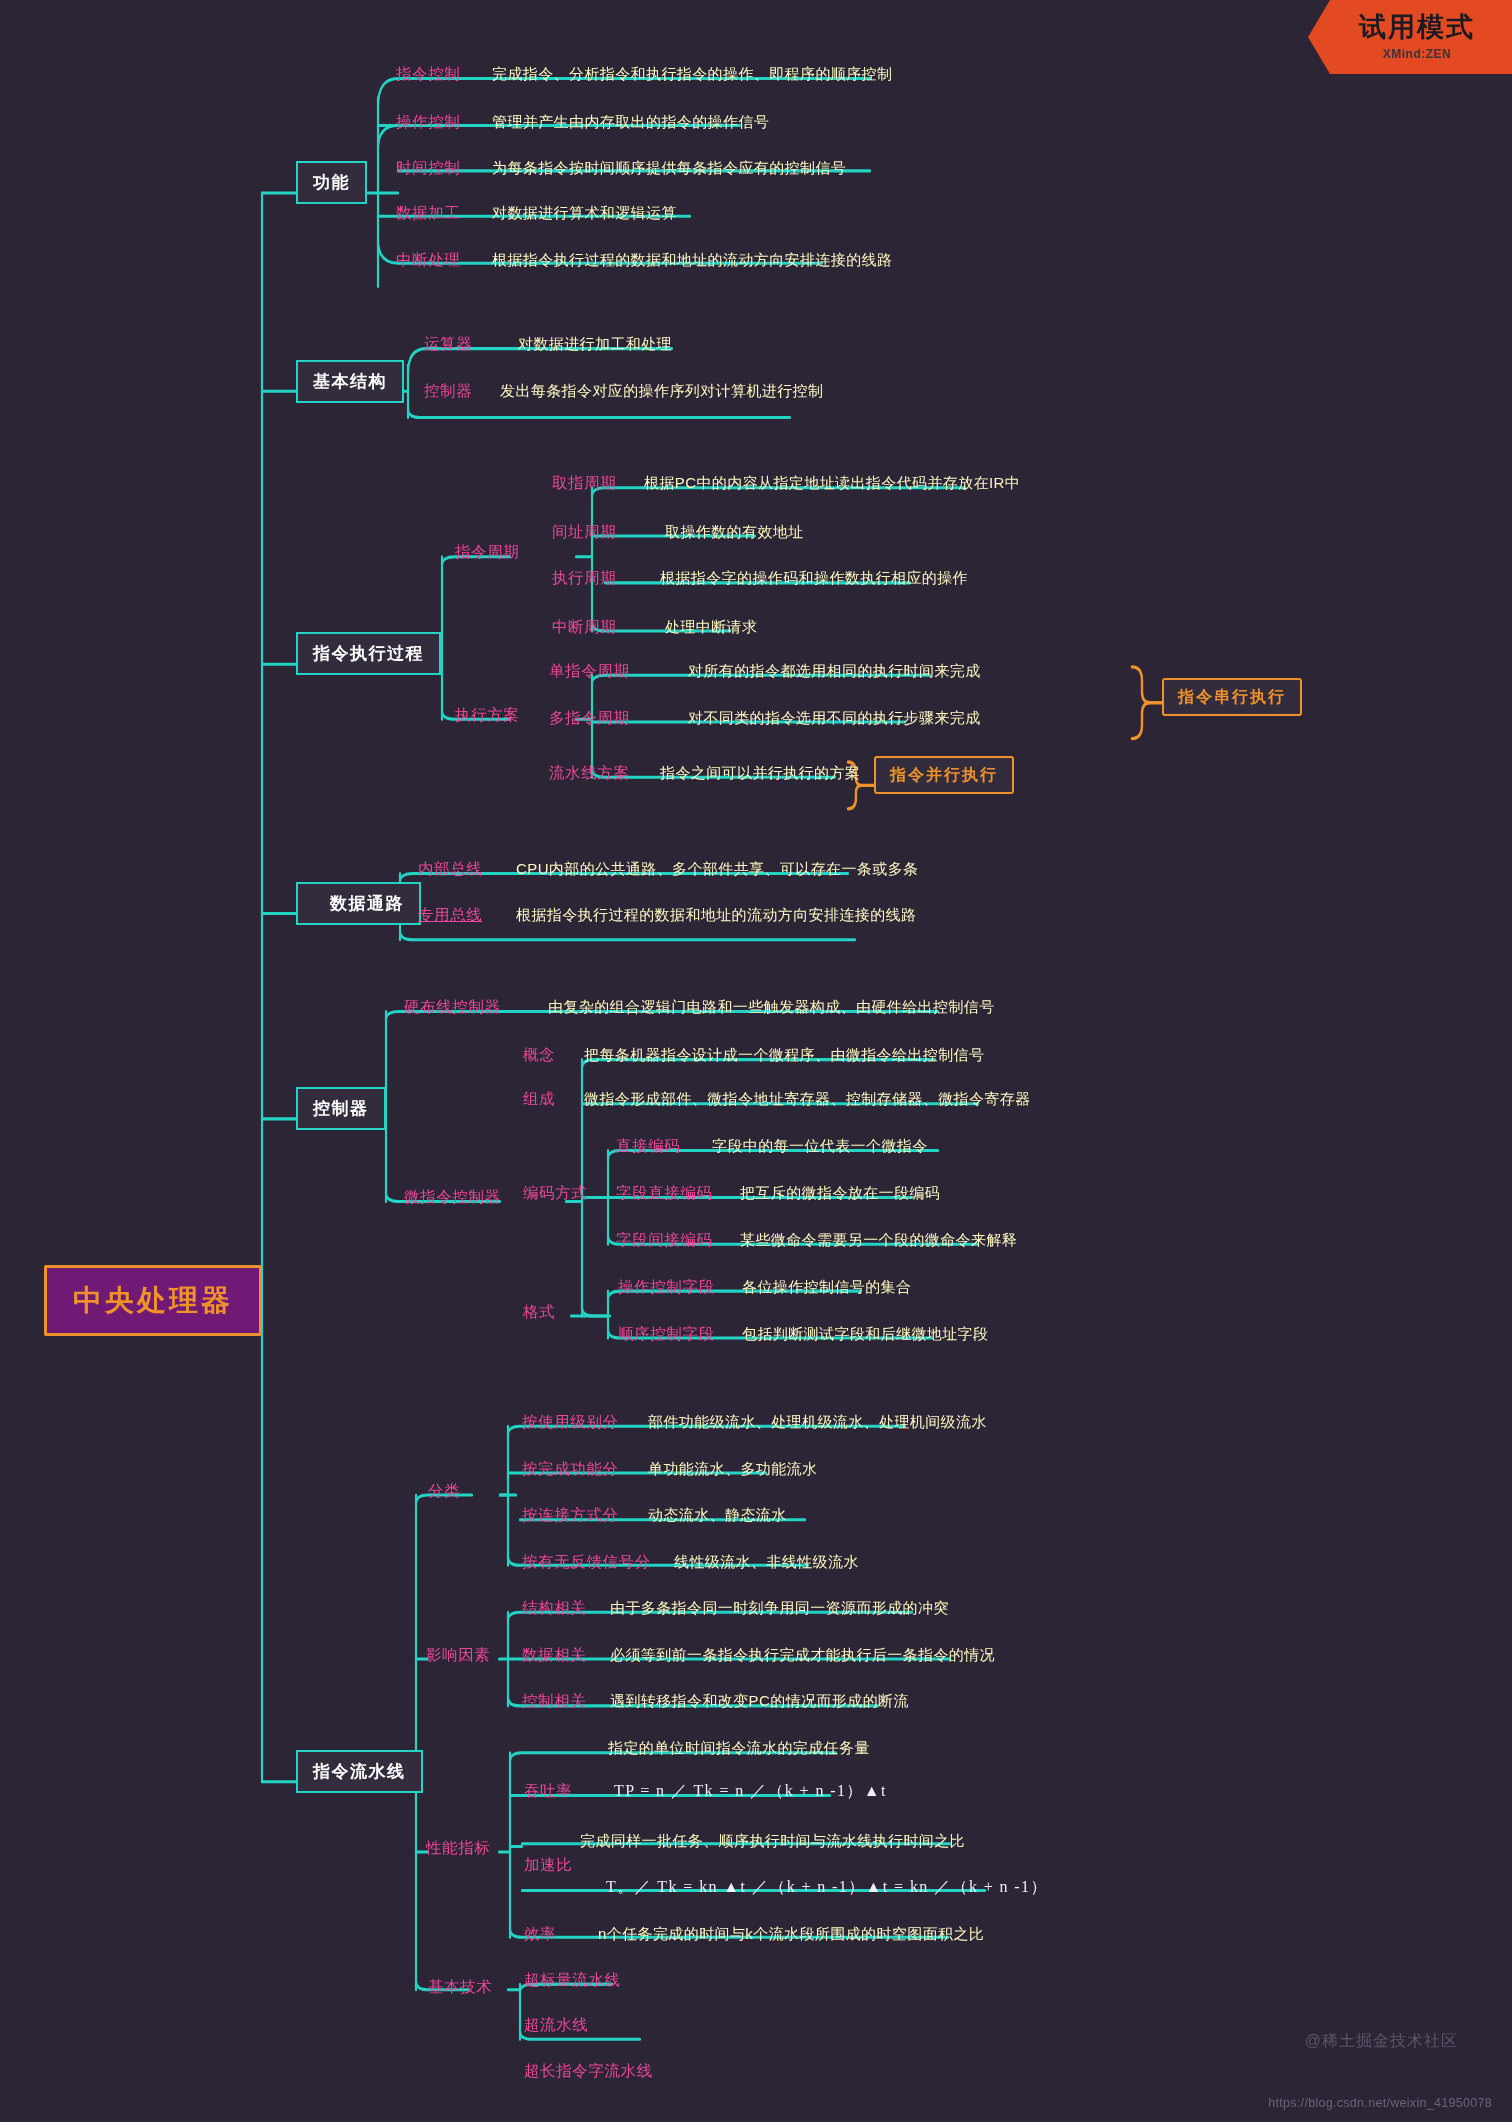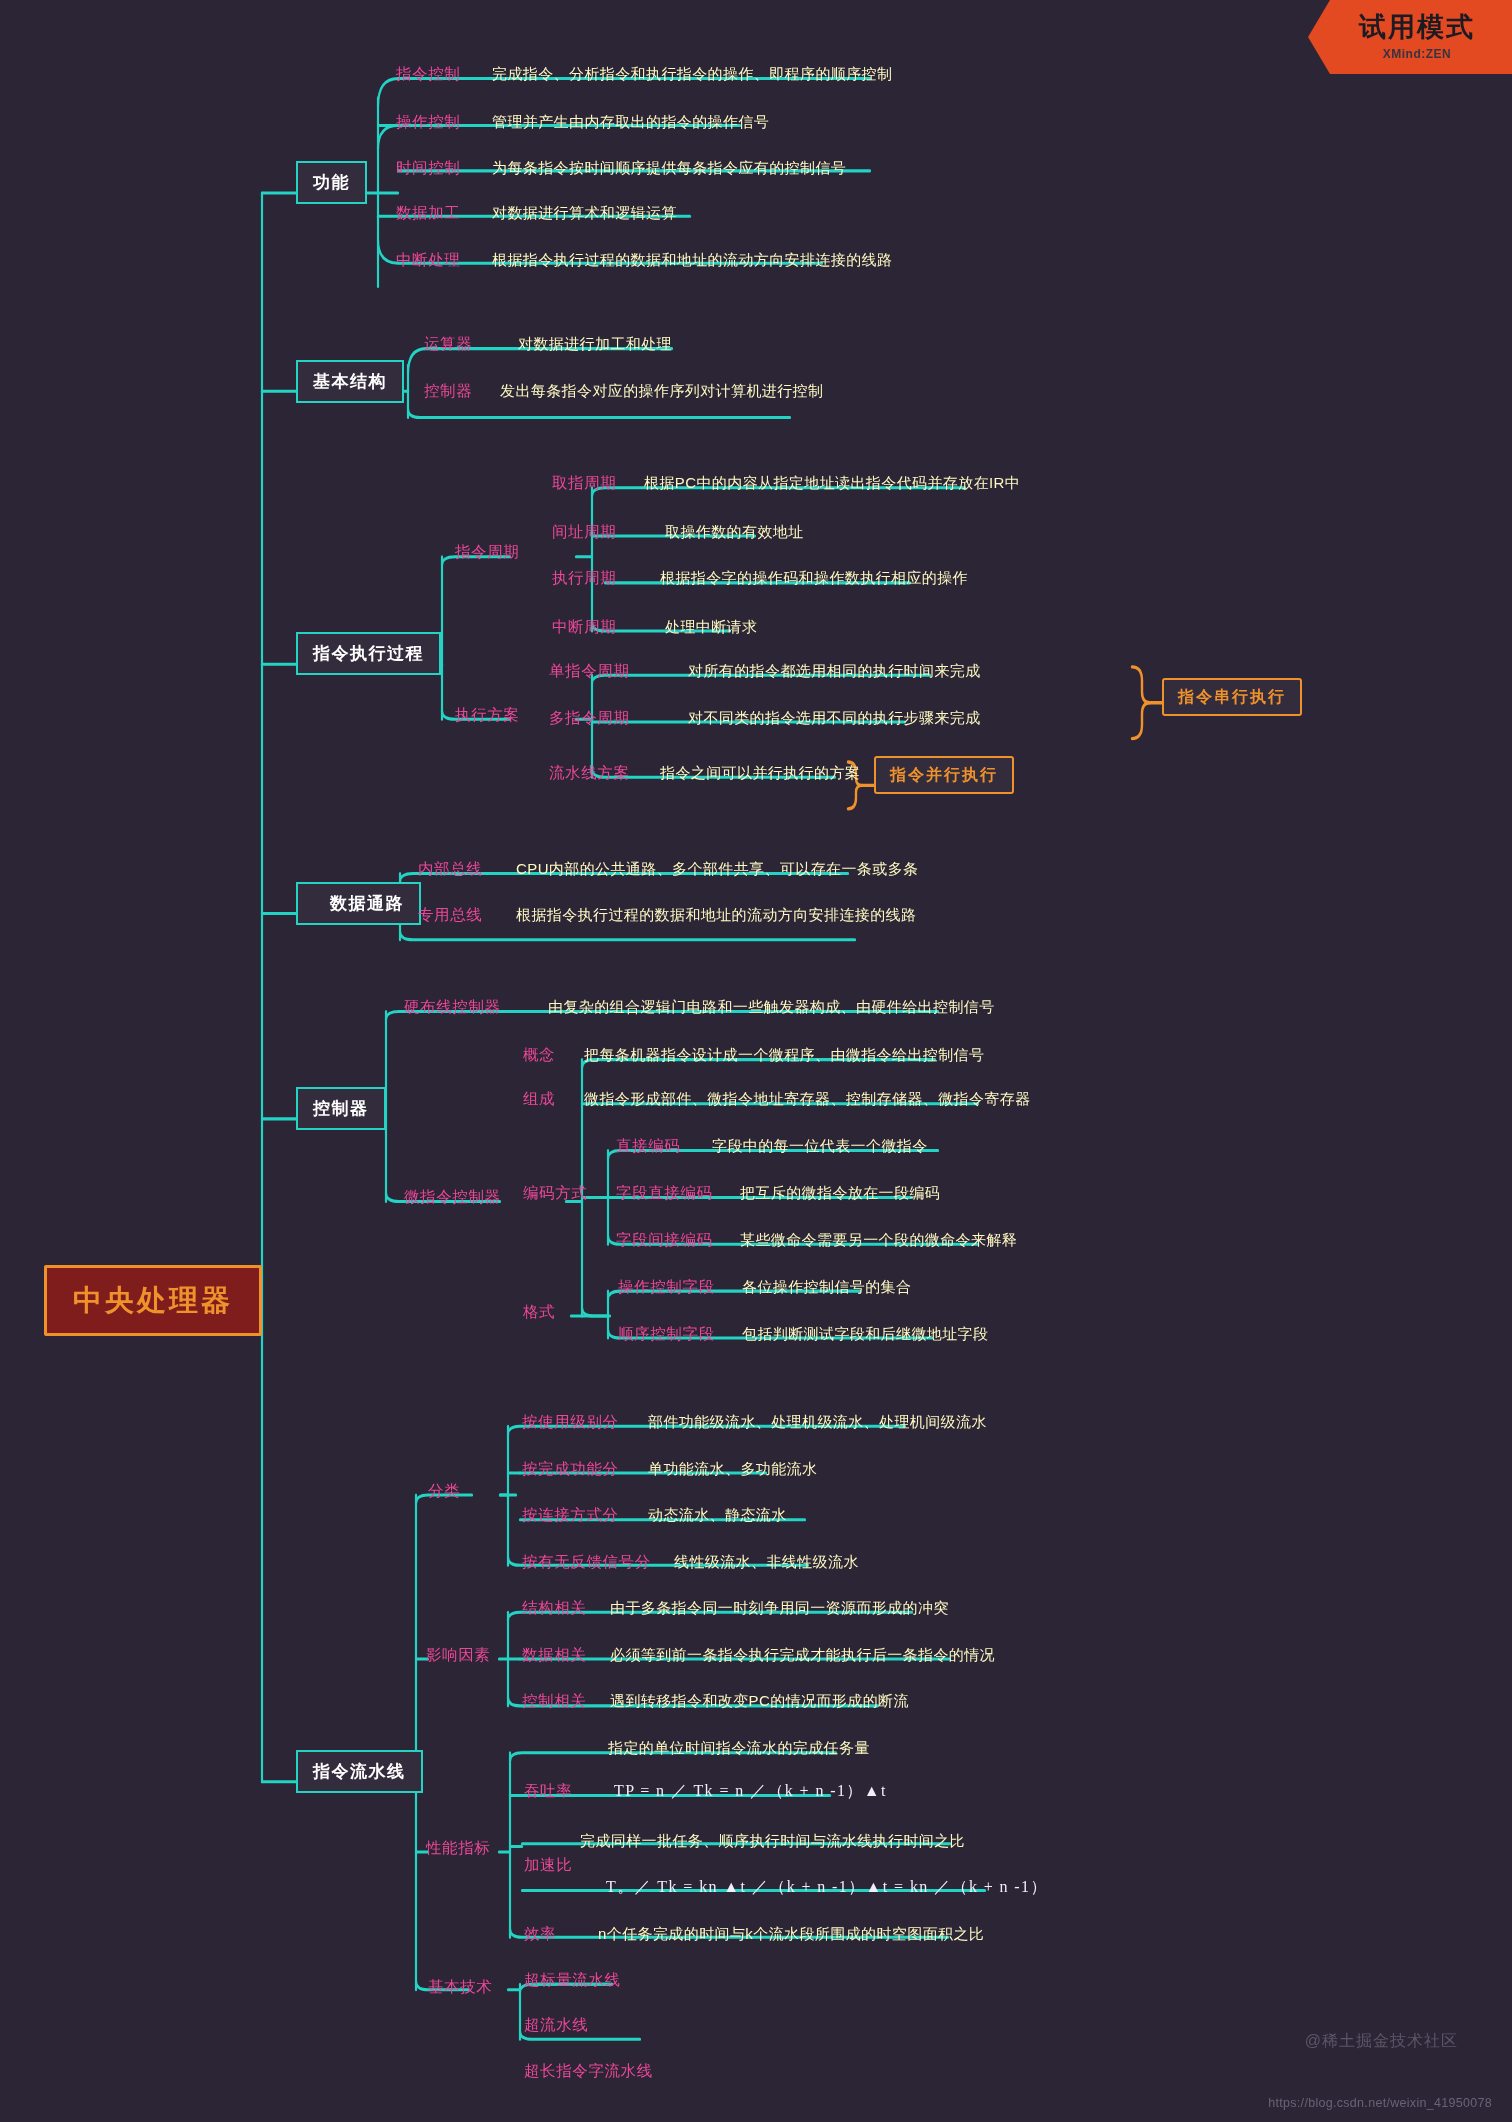--- a/index.html
+++ b/index.html
@@ -20,21 +20,21 @@
   }
   .trial-badge .t1{font-size:27px;font-weight:bold;color:#1c1a22;letter-spacing:2px;line-height:1;}
   .trial-badge .t2{font-size:12px;font-weight:bold;color:#3a3340;margin-top:6px;letter-spacing:.5px;}
 
   
   .node{position:absolute;white-space:nowrap;line-height:1;}
 
   
   .root{
     border:3px solid #f0922b;border-radius:2px;
-    background:#7f1d1d;
+    background:#701a75;
     color:#f0922b;font-weight:bold;font-size:29px;letter-spacing:3px;
     padding:18px 26px;
   }
   
   .l1{
     border:2.5px solid #23d3c4;border-radius:0;background:#332c3d;
     color:#ffffff;font-weight:bold;font-size:17px;letter-spacing:1.5px;
     padding:11px 15px;
   }
   
@@ -269,21 +269,21 @@
     <span>指令并行执行</span>
   </div>
 
   <div class="node l1" style="left: 296px; top: 881.87px; padding-left: 32px;">
     <span>数据通路</span>
   </div>
 
   <div class="node lbl" style="left: 418px; top: 861.201px;">内部总线</div>
   <div class="node desc" style="left: 516px; top: 861.201px;">CPU内部的公共通路、多个部件共享、可以存在一条或多条</div>
 
-  <div class="node lbl" style="left: 418px; top: 906.673px;">专用总线</div>
+  <div class="node lbl" style="left: 418px; top: 906.673px; text-decoration: underline;">专用总线</div>
   <div class="node desc" style="left: 516px; top: 906.673px;">根据指令执行过程的数据和地址的流动方向安排连接的线路</div>
 
   <div class="node l1" style="left: 296px; top: 1087.18px;">
     <span>控制器</span>
   </div>
 
   <div class="node lbl" style="left: 404px; top: 998.994px;">硬布线控制器</div>
   <div class="node desc" style="left: 548px; top: 998.994px;">由复杂的组合逻辑门电路和一些触发器构成、由硬件给出控制信号</div>
 
   <div class="node lbl" style="left: 404px; top: 1189.15px;">微指令控制器</div>

